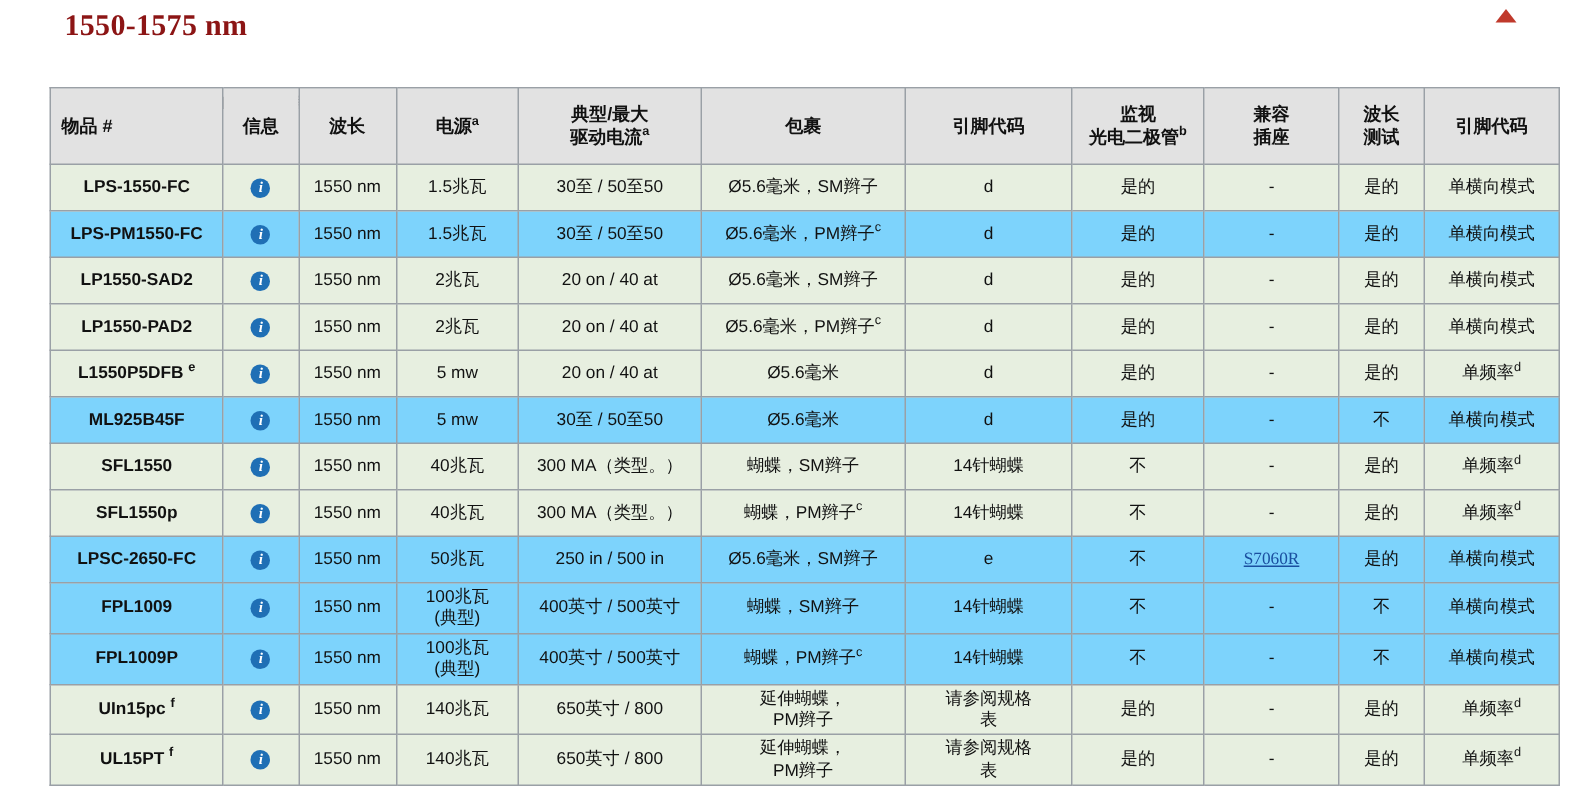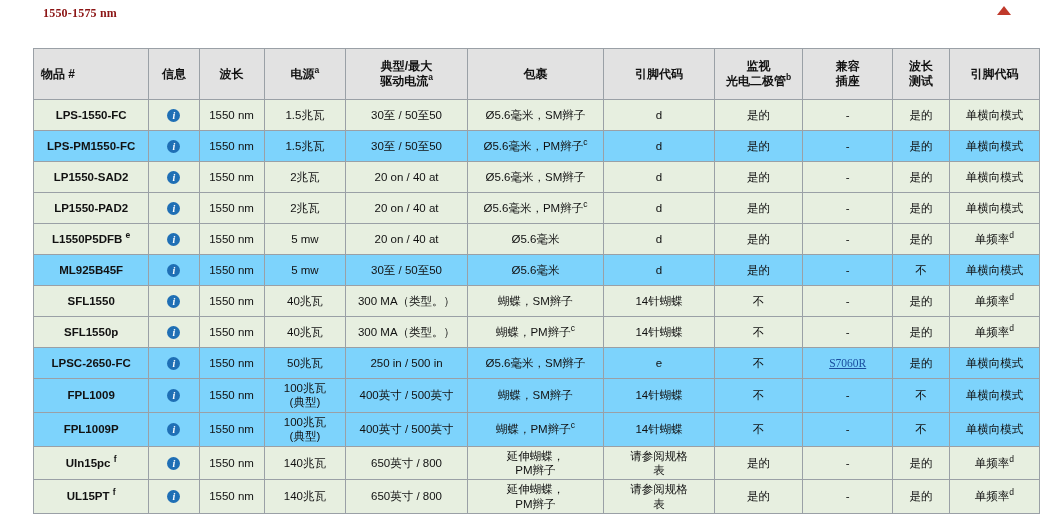--- a/index.html
+++ b/index.html
@@ -13,21 +13,21 @@
     width: 1063px;
     height: 530px;
     overflow: hidden;
     background: #ffffff;
   }
   .title {
     position: absolute;
     left: 43px;
     top: 6px;
     font-family: "Liberation Serif", serif;
-    font-size: 12px;
+    font-size: 20px;
     font-weight: bold;
     color: #8c1515;
     letter-spacing: 0.2px;
   }
   .top-arrow {
     position: absolute;
     right: 52px;
     top: 6px;
     width: 0;
     height: 0;
@@ -38,21 +38,21 @@
   .note {
     position: absolute;
     left: 33px;
     top: 60px;
     font-size: 11.5px;
     color: #222;
   }
   .tablewrap {
     position: absolute;
     left: 33px;
-    top: 48px;
+    top: 58px;
     width: 1007px;
     border-radius: 12px;
   }
   table.spec {
     border-collapse: collapse;
     width: 1007px;
     table-layout: fixed;
   }
   table.spec th, table.spec td {
     border: 1px solid #9aa0a6;

